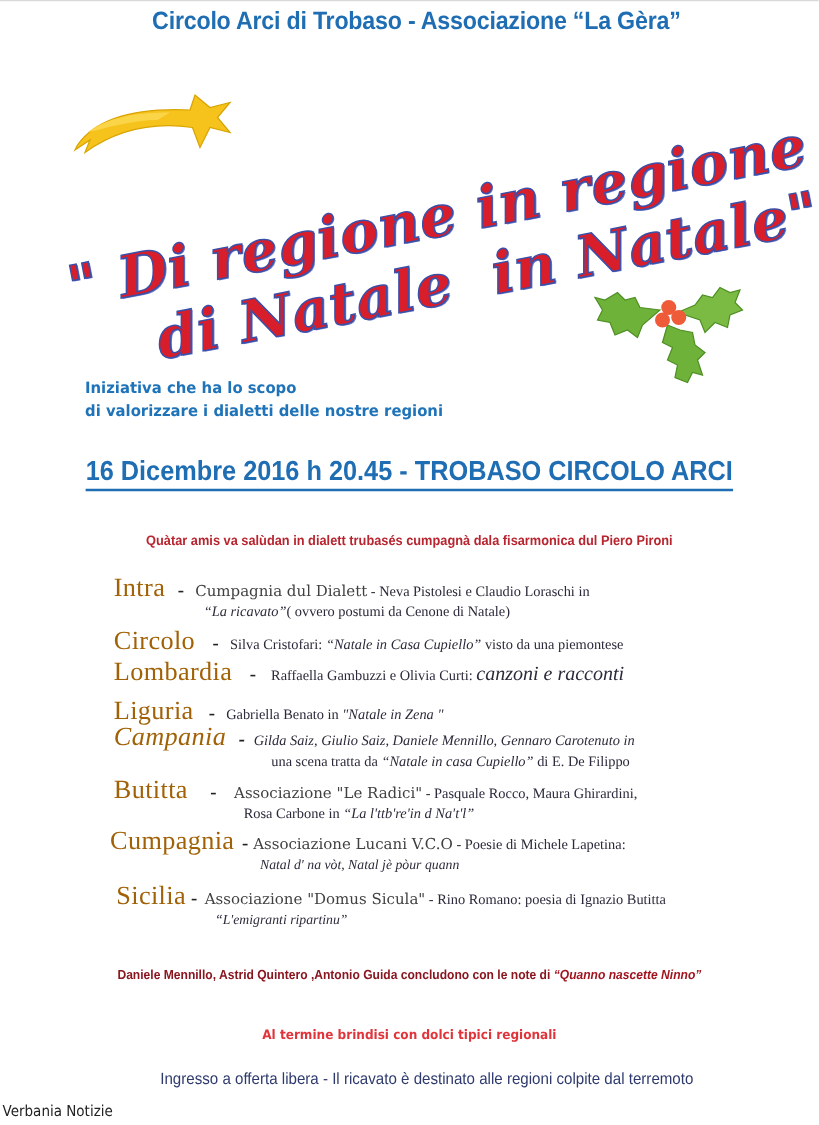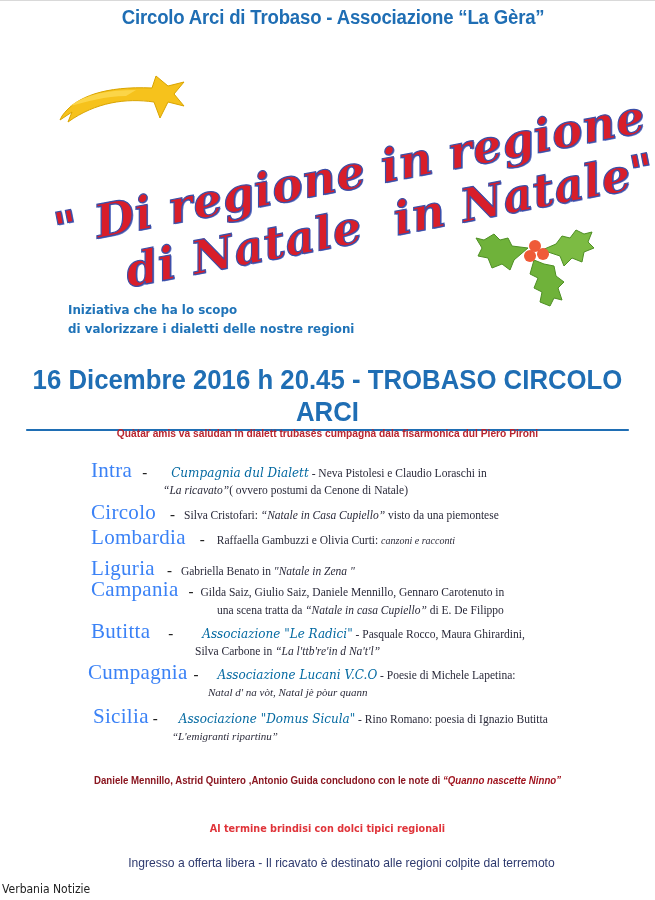--- a/index.html
+++ b/index.html
@@ -35,44 +35,44 @@
 
   .tagline {
     position: absolute; left: 68px; top: 300px;
     font-family: "DejaVu Sans", sans-serif; font-weight: bold;
     font-size: 12.5px; line-height: 19px; color: #1f73b8;
     transform: scaleX(0.95); transform-origin: left top;
   }
   .event-line {
     position: absolute; left: 0; top: 364px; width: 655px; text-align: center;
     font-family: "Liberation Sans", sans-serif; font-weight: bold;
-    font-size: 28px; color: #1f6eb4;
+    font-size: 22px; color: #1f6eb4;
   }
   .event-line span {
     display: inline-block;
     border-bottom: 2px solid #1f6eb4; padding-bottom: 1px;
     transform: scaleX(0.92); transform-origin: center;
   }
   .intro {
     position: absolute; left: 0; top: 427px; width: 655px; text-align: center;
     font-family: "Liberation Sans", sans-serif; font-weight: bold;
     font-size: 11px; color: #b8252f;
     transform: scaleX(0.93); transform-origin: center;
   }
 
   .program { position: absolute; left: 0; top: 0; width: 655px; }
   .entry { position: absolute; white-space: nowrap; }
   .region {
-    font-family: "Liberation Serif", serif; color: #3b82f6;
+    font-family: "Liberation Serif", serif; color: #a16207;
     font-size: 21px; font-weight: normal; letter-spacing: 0.3px;
   }
   .dash { font-family: "Liberation Serif", serif; color: #222; font-size: 15px; font-weight: bold; margin: 0 9px 0 10px; }
   .assoc {
-    font-family: "DejaVu Serif", serif; font-style: italic;
-    color: #0369a1; font-size: 12px; margin-left: 15px;
+    font-family: "DejaVu Serif", serif; 
+    color: #404040; font-size: 12px;
   }
   .desc {
     font-family: "Liberation Serif", serif; color: #2a2a3a; font-size: 11.5px;
   }
   .desc i, .cont i { font-style: italic; }
   .cont {
     position: absolute; white-space: nowrap;
     font-family: "Liberation Serif", serif; color: #2a2a3a; font-size: 11.5px;
   }
   .cont.it { font-style: italic; }
@@ -147,39 +147,39 @@
   </div>
   <div class="cont" style="left:163px; top:484px;">
     <i>“La ricavato”</i><span>( ovvero postumi da Cenone di Natale)</span>
   </div>
 
   <div class="entry" style="left:91px; top:500px;">
     <span class="region">Circolo</span><span class="dash" style="margin-left:14px">-</span><span class="desc">Silva Cristofari: </span><i class="desc">“Natale in Casa Cupiello”</i><span class="desc"> visto da una piemontese</span>
   </div>
 
   <div class="entry" style="left:91px; top:525px;">
-    <span class="region">Lombardia</span><span class="dash" style="margin-left:14px;margin-right:12px">-</span><span class="desc">Raffaella Gambuzzi e Olivia Curti: </span><i class="desc" style="font-size:10px">canzoni e racconti</i>
+    <span class="region">Lombardia</span><span class="dash" style="margin-left:14px;margin-right:12px">-</span><span class="desc">Raffaella Gambuzzi e Olivia Curti: </span><i class="desc" style="font-size:16px">canzoni e racconti</i>
   </div>
 
   <div class="entry" style="left:91px; top:556px;">
     <span class="region">Liguria</span><span class="dash" style="margin-left:12px">-</span><span class="desc">Gabriella Benato in </span><i class="desc">"Natale in Zena "</i>
   </div>
 
-  <div class="entry" style="left:91px; top:577px;">
+  <div class="entry" style="left:91px; top:577px;font-style:italic;">
     <span class="region">Campania</span><span class="dash" style="margin-left:10px;margin-right:7px">-</span><span class="desc">Gilda Saiz, Giulio Saiz, Daniele Mennillo, Gennaro Carotenuto in</span>
   </div>
   <div class="cont" style="left:217px; top:604px;">
     <span>una scena tratta da </span><i>“Natale in casa Cupiello”</i><span> di E. De Filippo</span>
   </div>
 
   <div class="entry" style="left:91px; top:619px;">
     <span class="region">Butitta</span><span class="dash" style="margin-left:18px;margin-right:14px">-</span><span class="assoc">Associazione "Le Radici"</span><span class="desc"> - Pasquale Rocco, Maura  Ghirardini,</span>
   </div>
   <div class="cont" style="left:195px; top:645px;">
-    <span>Silva Carbone  in </span><i>“La l'ttb're'in d Na't'l”</i>
+    <span>Rosa Carbone  in </span><i>“La l'ttb're'in d Na't'l”</i>
   </div>
 
   <div class="entry" style="left:88px; top:660px;">
     <span class="region">Cumpagnia</span><span class="dash" style="margin-left:6px;margin-right:4px">-</span><span class="assoc">Associazione Lucani V.C.O</span><span class="desc"> -  Poesie di Michele Lapetina:</span>
   </div>
   <div class="cont it" style="left:208px; top:686px; font-size:11px;font-family:Liberation Serif, serif;">
     <span>Natal d' na vòt,  Natal jè pòur quann</span>
   </div>
 
   <div class="entry" style="left:93px; top:704px;">

